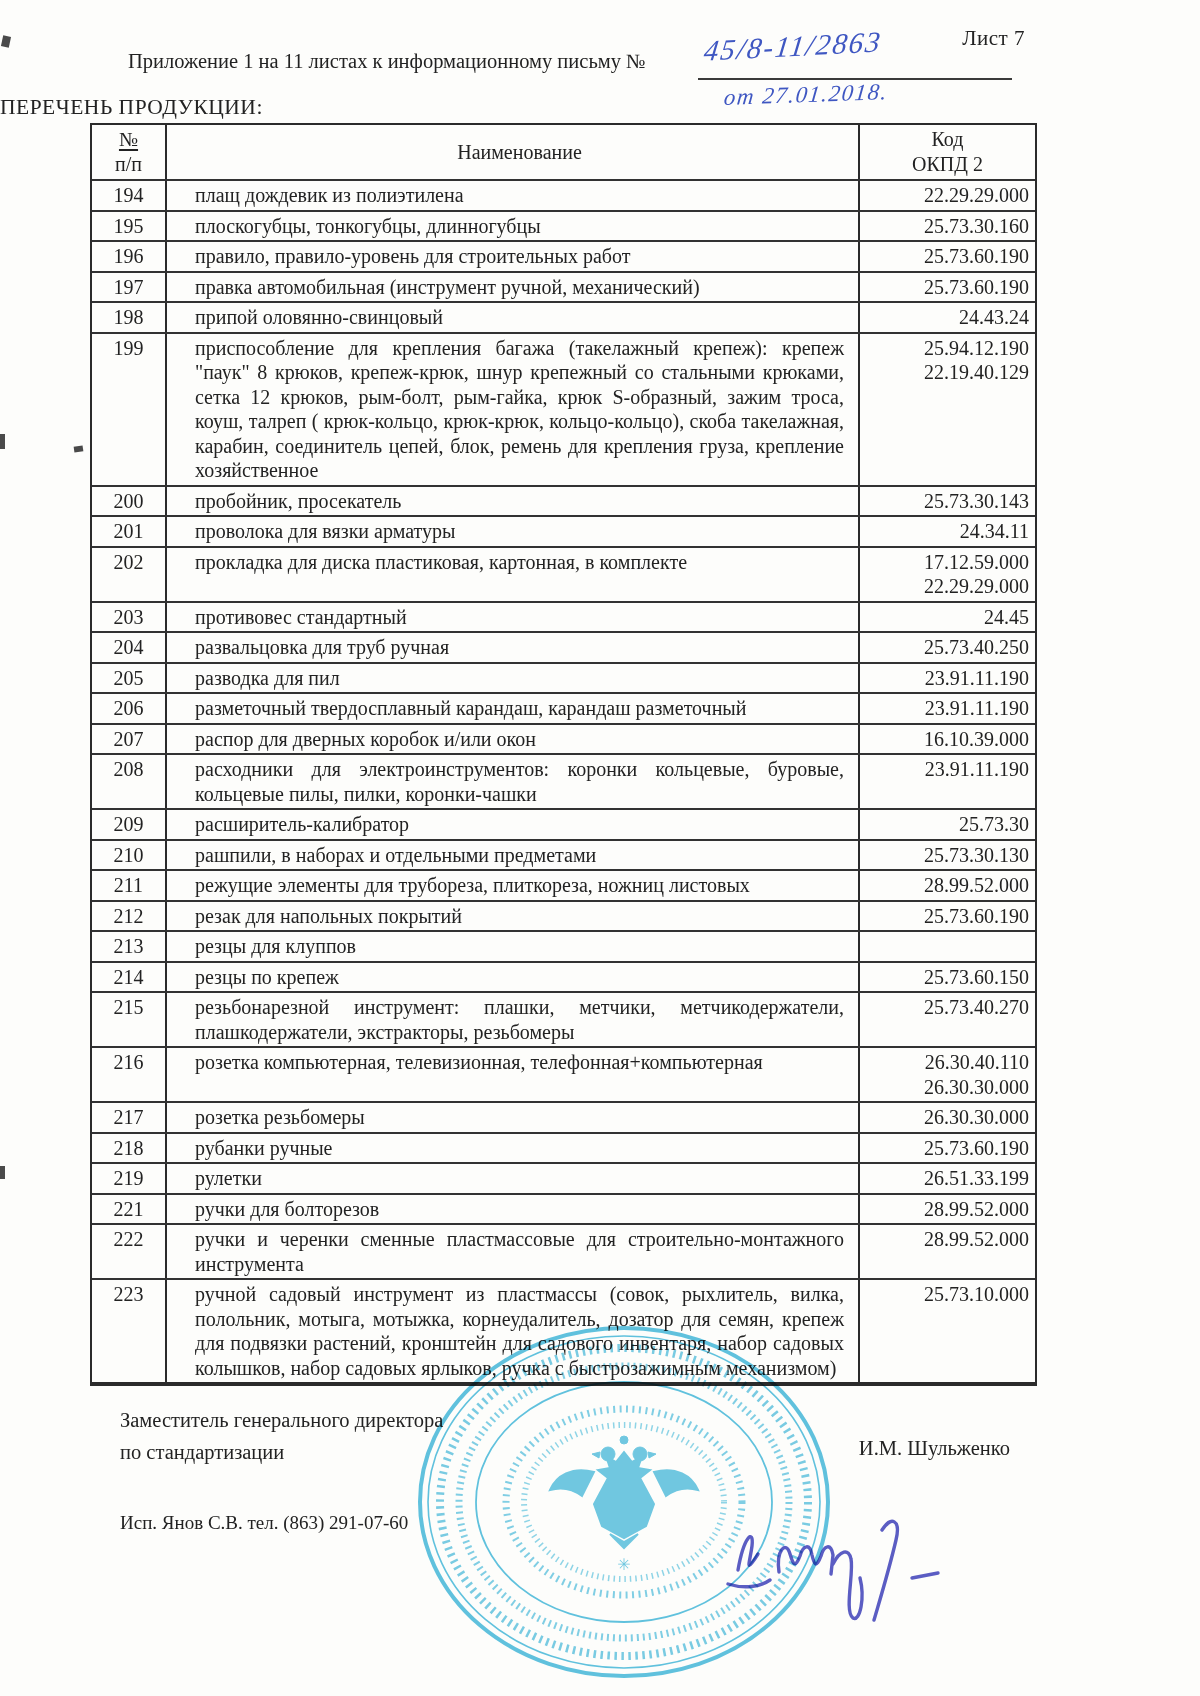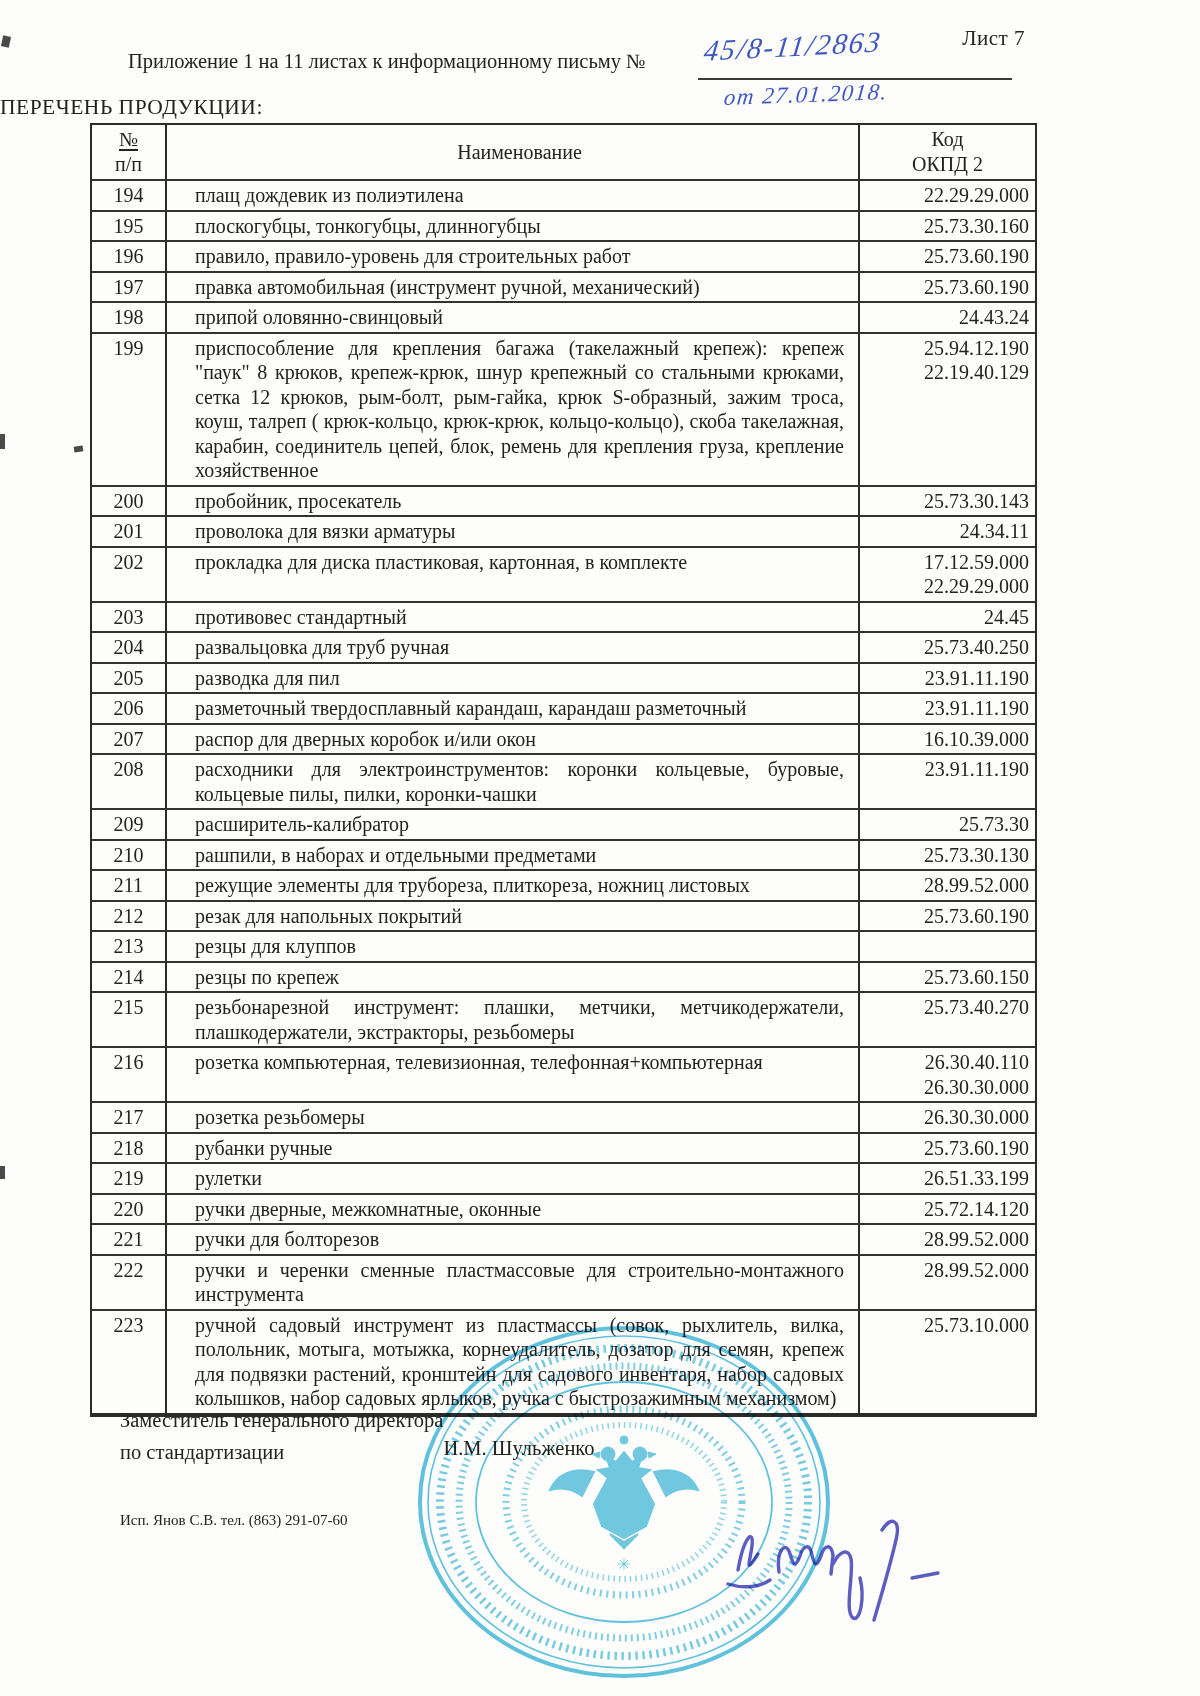--- a/index.html
+++ b/index.html
@@ -80,25 +80,25 @@
   .t-head .cell-name {
     display: flex; align-items: center; justify-content: center;
     text-align: center; min-height: 54px;
   }
   .num-top { text-decoration: underline; text-underline-offset: 3px; }
   
   .footer-block {
     position: absolute; top: 1404px; left: 120px; width: 890px;
     font-size: 20.5px; line-height: 32px;
   }
-  .footer-row { display: flex; align-items: flex-start; }
+  .footer-row { display: flex; justify-content: space-between; align-items: flex-start; }
   .signer-name { padding-top: 28px; white-space: nowrap; }
   .executor-line {
     position: absolute; top: 1512px; left: 120px;
-    font-size: 15px;
+    font-size: 19px;
   }
   
   .stamp-seal {
     position: absolute; top: 1322px; left: 412px;
     width: 424px; height: 360px;
     mix-blend-mode: multiply;
     opacity: 0.85;
     pointer-events: none;
   }
   .signature {
@@ -346,27 +346,20 @@
     </div>
 
     <div class="t-row">
       <div class="cell cell-num">219</div>
       <div class="cell cell-name">рулетки</div>
       <div class="cell cell-code">
             <div>26.51.33.199</div>
           </div>
     </div>
 
-    <div class="t-row">
-      <div class="cell cell-num">220</div>
-      <div class="cell cell-name">ручки дверные, межкомнатные, оконные</div>
-      <div class="cell cell-code">
-            <div>25.72.14.120</div>
-          </div>
-    </div>
 
     <div class="t-row">
       <div class="cell cell-num">221</div>
       <div class="cell cell-name">ручки для болторезов</div>
       <div class="cell cell-code">
             <div>28.99.52.000</div>
           </div>
     </div>
 
     <div class="t-row">

